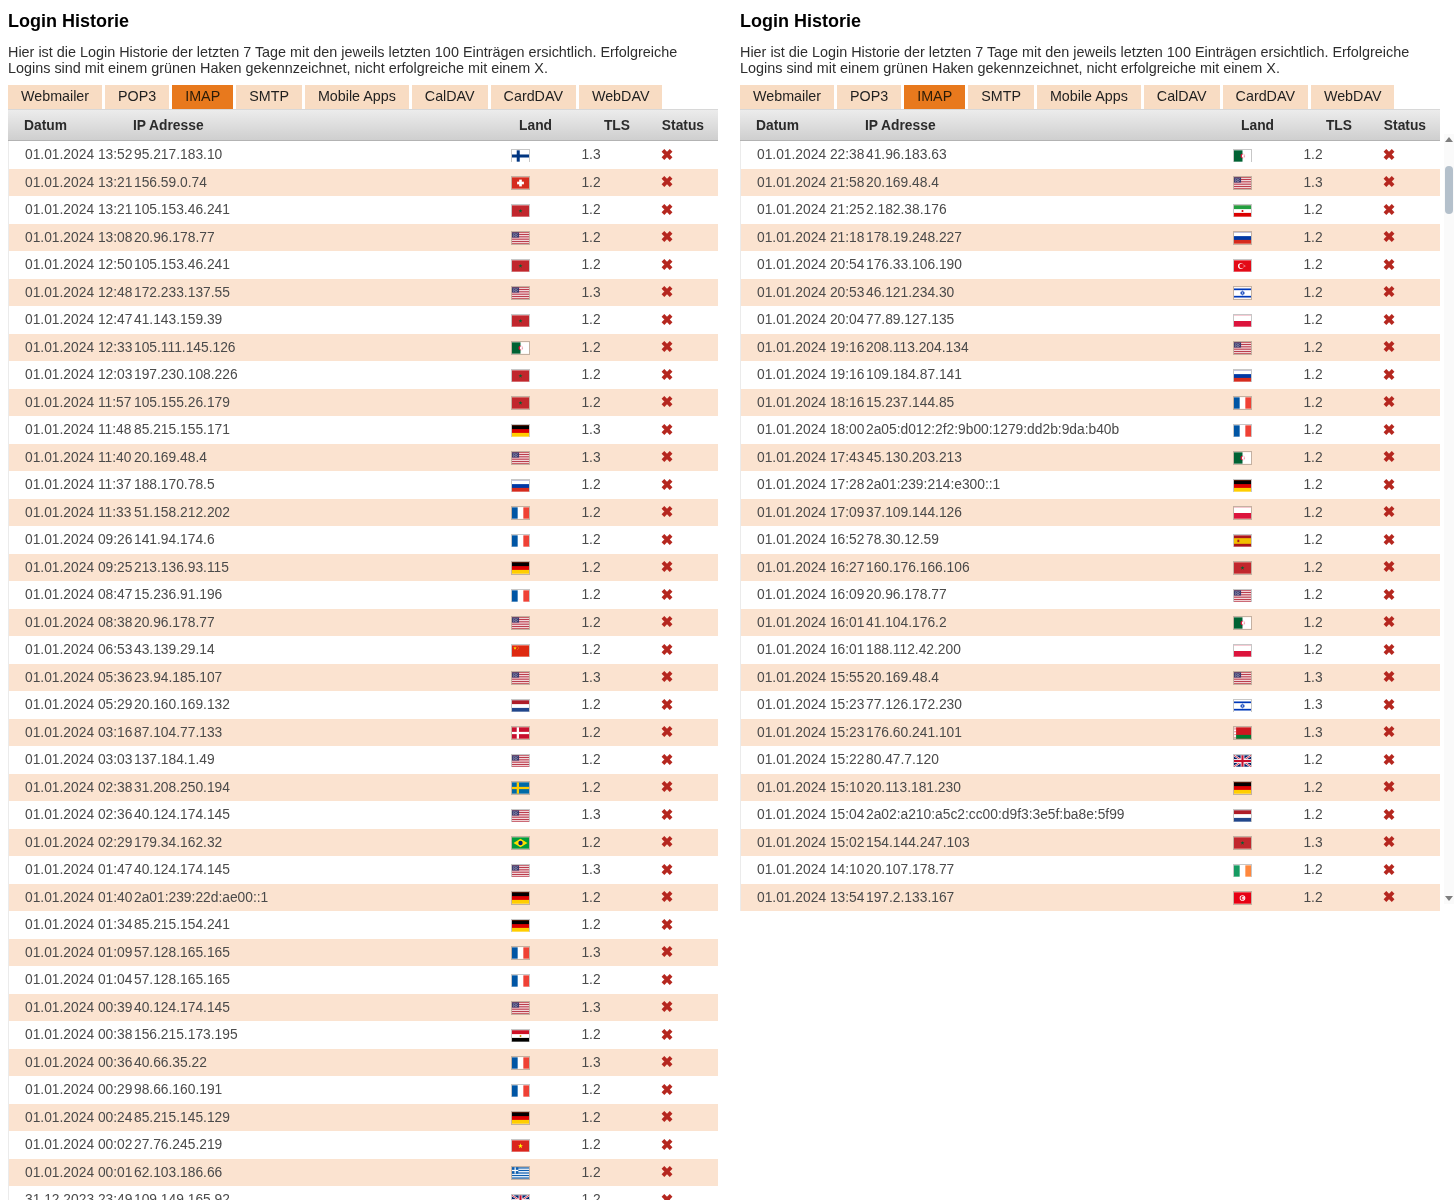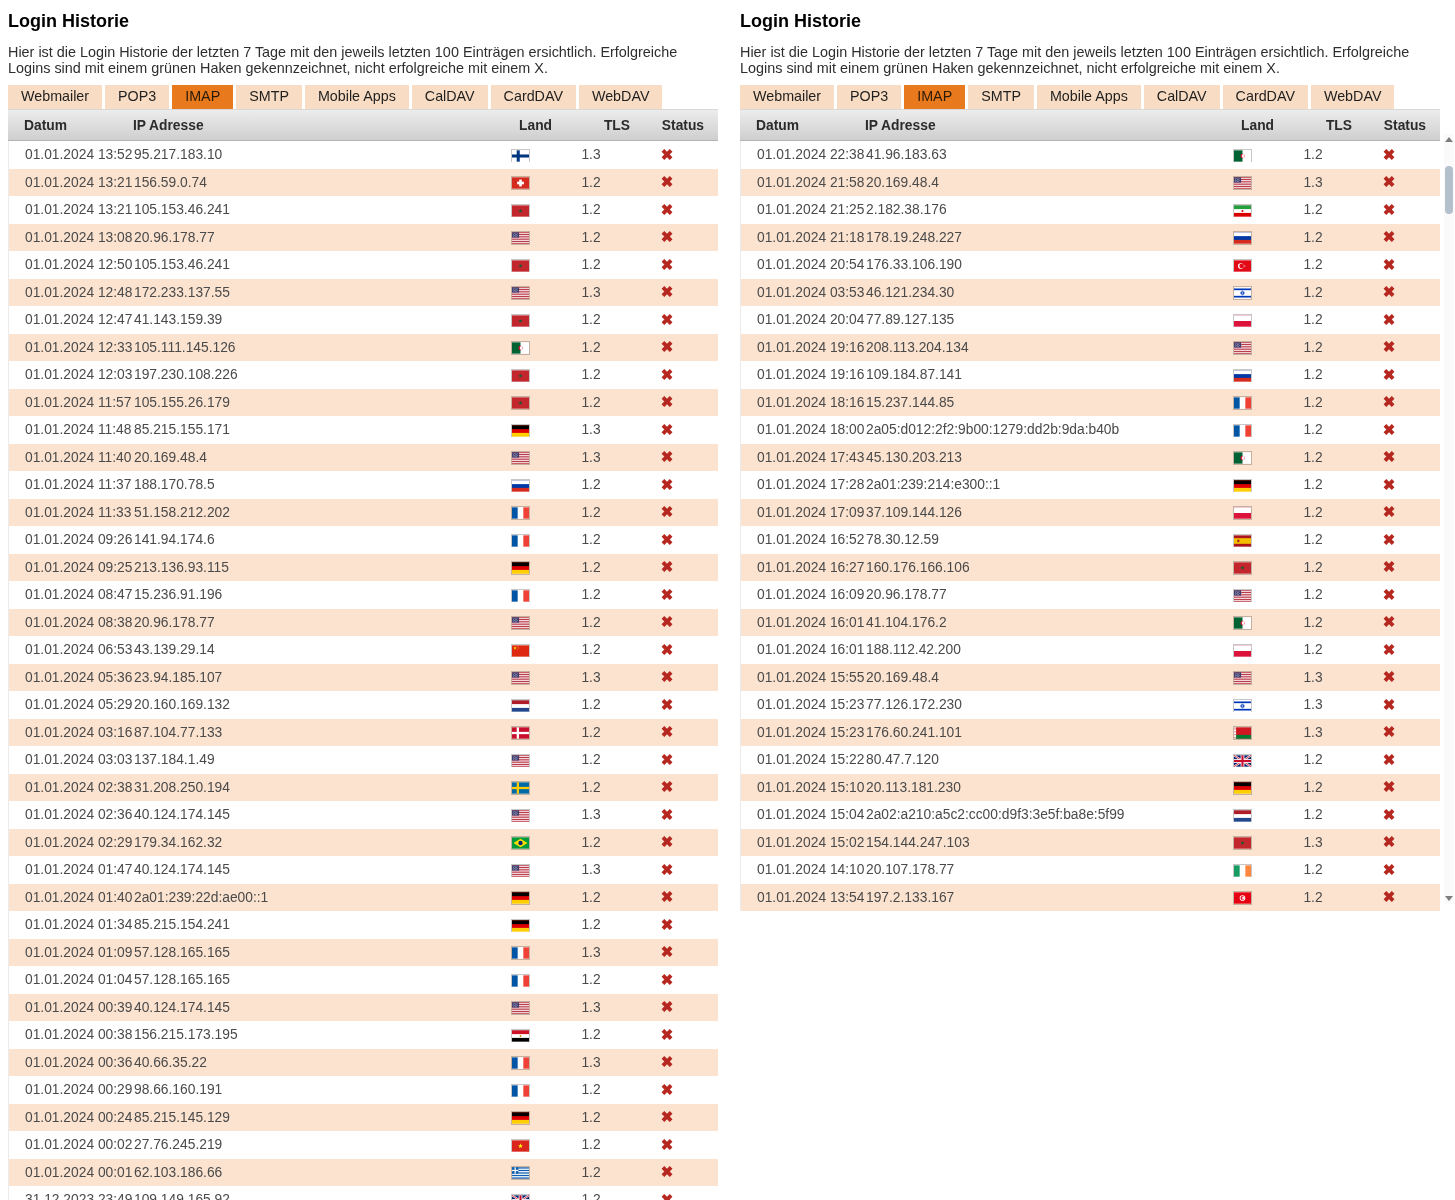--- a/index.html
+++ b/index.html
@@ -803,21 +803,21 @@
           <div class="cell c2"><span class="flag"><svg viewBox="0 0 18 12">
                 <rect width="18" height="12" fill="#e30a17"></rect>
                 <circle cx="7.2" cy="6" r="3" fill="#fff"></circle>
                 <circle cx="8" cy="6" r="2.4" fill="#e30a17"></circle>
                 <path d="M11.4 5L11.64 5.67 12.35 5.69 11.79 6.12 12 6.8 11.4 6.4 10.8 6.8 11.01 6.12 10.45 5.69 11.16 5.67Z" fill="#fff"></path>
               </svg></span></div>
           <div class="cell c3">1.2</div>
           <div class="cell c4"><span class="xmark">✖</span></div>
         </div>
         <div class="row alt">
-          <div class="cell c0">01.01.2024 03:53</div>
+          <div class="cell c0">01.01.2024 20:53</div>
           <div class="cell c1">46.121.234.30</div>
           <div class="cell c2"><span class="flag"><svg viewBox="0 0 18 12">
                 <rect width="18" height="12" fill="#fff"></rect>
                 <rect y="1.2" width="18" height="1.8" fill="#0038b8"></rect>
                 <rect y="9" width="18" height="1.8" fill="#0038b8"></rect>
                 <path d="M9 3.6L10.9 6.9H7.1Z" fill="none" stroke="#0038b8" stroke-width=".7"></path>
                 <path d="M9 8.4L7.1 5.1H10.9Z" fill="none" stroke="#0038b8" stroke-width=".7"></path>
               </svg></span></div>
           <div class="cell c3">1.2</div>
           <div class="cell c4"><span class="xmark">✖</span></div>

